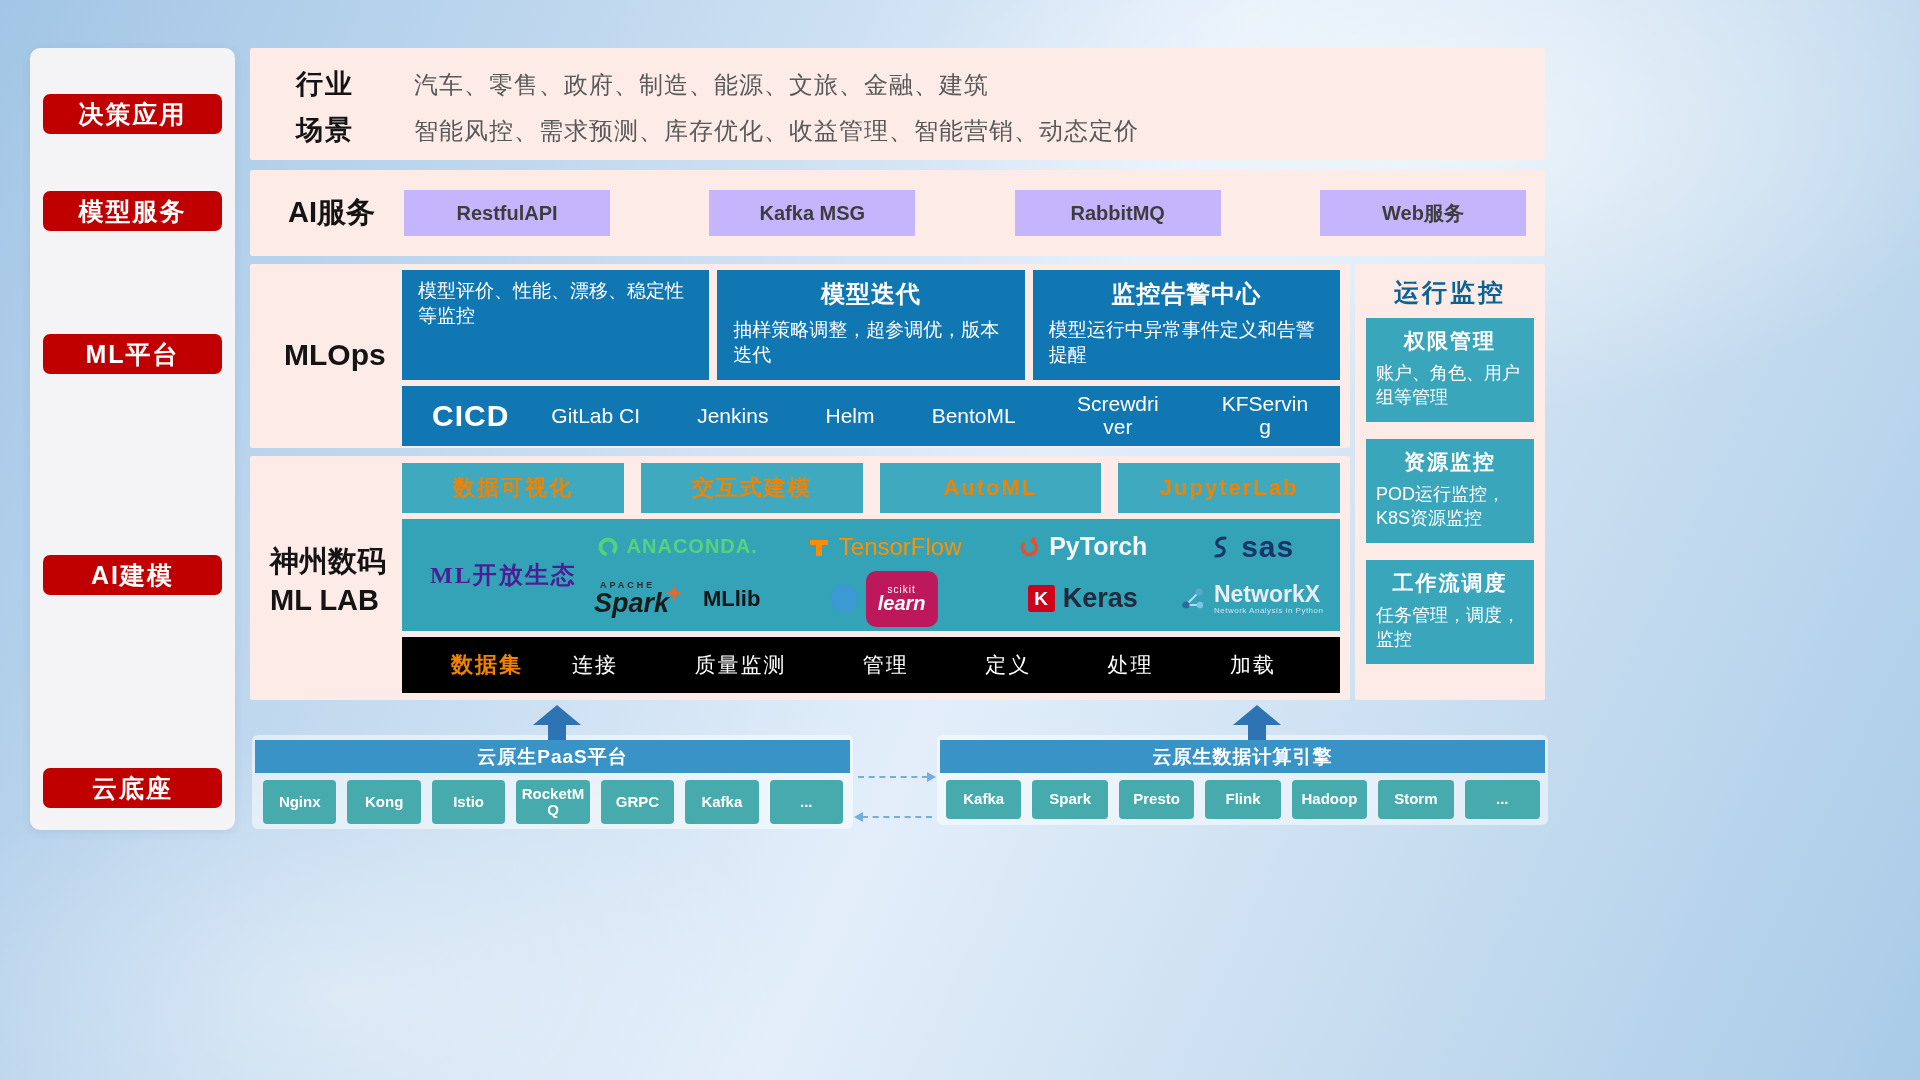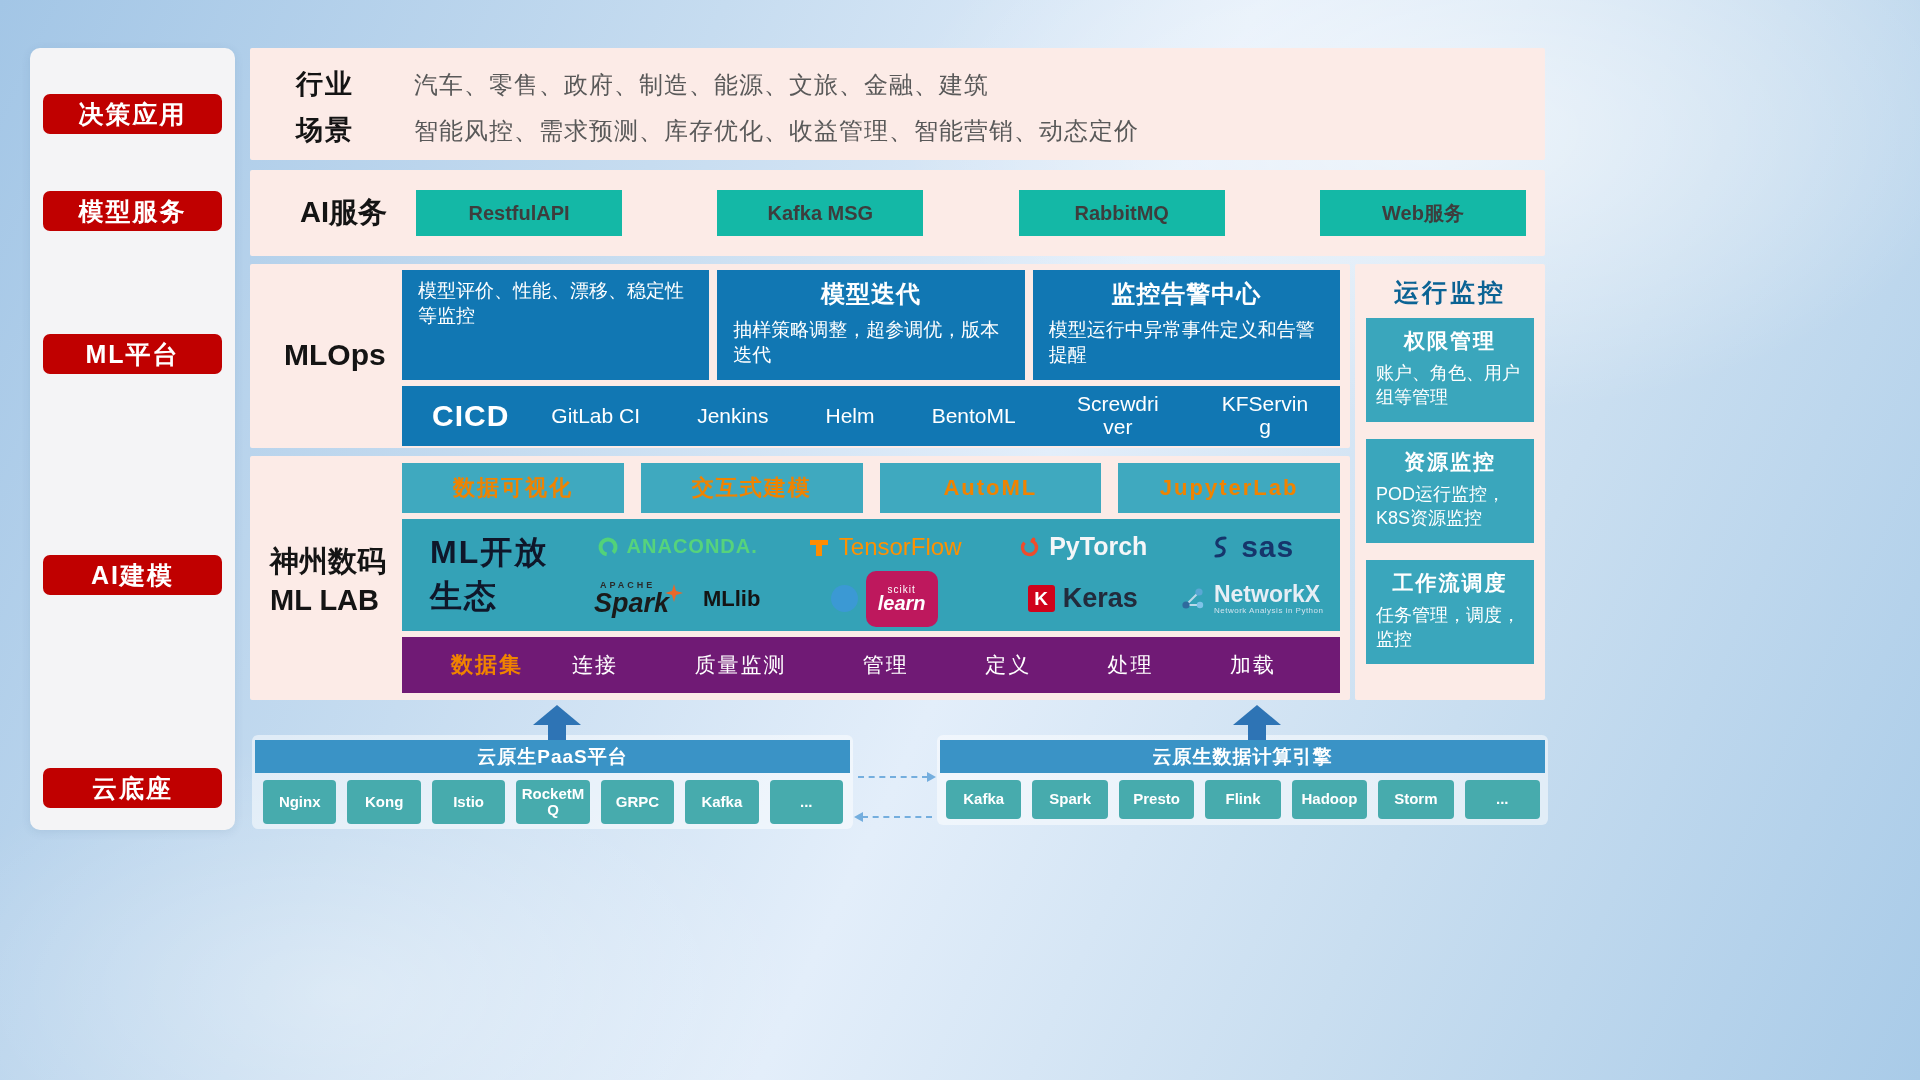--- a/index.html
+++ b/index.html
@@ -11,35 +11,35 @@
       linear-gradient(115deg,#a3c6e6 0%,#c6dcf0 30%,#e3eefa 52%,#c9def0 74%,#a9cbe8 100%);}
 
   
   .sidebar{position:absolute;left:30px;top:48px;width:205px;height:782px;background:#f4f4f6;border-radius:10px;box-shadow:0 2px 10px rgba(40,80,120,.10);}
   .side-btn{position:absolute;left:13px;width:179px;height:40px;background:#c00000;border-radius:7px;color:#fff;font-weight:bold;font-size:25px;display:flex;align-items:center;justify-content:center;letter-spacing:2px;}
   .sb0{top:46px}.sb1{top:143px}.sb2{top:286px}.sb3{top:507px}.sb4{top:720px}
 
   
   .panel{position:absolute;background:#fcebe7;border-radius:2px;}
   .p-industry{left:250px;top:48px;width:1295px;height:112px;}
-  .p-aiservice{left:250px;top:170px;width:1295px;height:86px;display:flex;align-items:center;padding-left:50px;}
+  .p-aiservice{left:250px;top:170px;width:1295px;height:86px;display:flex;align-items:center;padding-left:38px;}
   .p-mlops{left:250px;top:264px;width:1100px;height:184px;}
   .p-monitor{left:1355px;top:264px;width:190px;height:436px;}
   .p-mllab{left:250px;top:456px;width:1100px;height:244px;}
 
   
   .ind-row{position:absolute;left:46px;right:20px;display:flex;align-items:baseline;}
   .ind-row.r1{top:18px}.ind-row.r2{top:64px}
   .ind-label{width:118px;font-size:27px;font-weight:bold;color:#141414;letter-spacing:2px;}
   .ind-value{font-size:24px;color:#595959;letter-spacing:1px;}
 
   
   .svc-label{width:116px;font-size:29px;font-weight:bold;color:#141414;}
   .svc-btns{flex:1;display:flex;justify-content:space-between;padding-right:19px;}
-  .svc-btn{width:206px;height:46px;background:#14b8a6;color:#3d3d3d;font-weight:bold;font-size:20px;display:flex;align-items:center;justify-content:center;}
+  .svc-btn{width:206px;height:46px;background:#c4b5fd;color:#3d3d3d;font-weight:bold;font-size:20px;display:flex;align-items:center;justify-content:center;}
 
   
   .mlops-label{position:absolute;left:34px;top:74px;font-size:30px;font-weight:bold;color:#141414;}
   .mlops-content{position:absolute;left:152px;top:6px;right:10px;}
   .mlops-cards{display:flex;gap:8px;}
   .bcard{flex:1;height:110px;background:#1177b3;color:#fff;padding:8px 16px;}
   .bcard-title{text-align:center;font-size:24px;font-weight:bold;margin-bottom:7px;letter-spacing:1px;}
   .bcard-desc{font-size:19px;line-height:1.32;}
   .cicd-bar{margin-top:6px;height:60px;background:#1177b3;display:flex;align-items:center;color:#fff;padding:0 30px;}
   .cicd-label{font-size:30px;font-weight:bold;margin-right:42px;letter-spacing:1px;}
@@ -52,21 +52,21 @@
   .mon-card{background:#3aa6bc;min-height:104px;padding:9px 10px 10px;color:#fff;}
   .mon-card-title{text-align:center;font-size:21px;font-weight:bold;margin-bottom:6px;letter-spacing:2px;}
   .mon-card-desc{font-size:18px;line-height:1.35;}
 
   
   .lab-label{position:absolute;left:20px;top:86px;font-size:29px;font-weight:bold;color:#141414;line-height:1.35;display:flex;flex-direction:column;}
   .lab-content{position:absolute;left:152px;top:7px;right:10px;}
   .lab-tools{display:flex;gap:17px;}
   .lab-tool{flex:1;height:50px;background:#3fa9bf;display:flex;align-items:center;justify-content:center;font-size:22px;font-weight:bold;color:#f08300;letter-spacing:2px;}
   .eco-box{margin-top:6px;height:112px;background:#34a2b7;display:flex;align-items:center;padding:0 8px 0 28px;}
-  .eco-label{width:150px;font-size:32px;font-weight:bold;color:#0f172a;letter-spacing:2px;}
+  .eco-label{width:150px;font-size:24px;font-weight:bold;color:#4c1d95;letter-spacing:2px;font-family:Liberation Serif, serif;}
   .eco-grid{flex:1;display:grid;grid-template-columns:1.15fr 1.3fr 1.05fr .95fr;grid-template-rows:1fr 1fr;align-items:center;justify-items:center;height:100%;padding:4px 0;}
   .logo{display:flex;align-items:center;gap:8px;white-space:nowrap;}
   .ana-text{font-size:20px;font-weight:bold;color:#56d37c;letter-spacing:1px;}
   .tf-text{font-size:24px;font-weight:normal;color:#ff9100;}
   .pt-text{font-size:25px;font-weight:bold;color:#f4f6f8;}
   .sas-text{font-size:30px;font-weight:bold;color:#16356b;letter-spacing:1px;}
   .spark-stack{display:flex;flex-direction:column;align-items:flex-start;line-height:1;}
   .spark-apache{font-size:9px;letter-spacing:3px;color:#2a2a2a;font-weight:bold;margin-left:6px;}
   .spark-main{display:flex;align-items:flex-start;}
   .spark-text{font-size:27px;font-weight:bold;font-style:italic;color:#1a1a1a;}
@@ -74,21 +74,21 @@
   .mllib-text{font-size:22px;color:#141414;margin-left:12px;font-weight:bold;}
   .sk-circle{width:27px;height:27px;border-radius:50%;background:#3b99d4;display:inline-block;}
   .sk-blob{display:flex;flex-direction:column;align-items:center;background:#be185d;border-radius:10px;padding:14px 12px;line-height:.95;}
   .sk-top{font-size:10px;color:#fff;letter-spacing:1px;}
   .sk-main{font-size:20px;font-weight:bold;font-style:italic;color:#fff;}
   .keras-box{width:27px;height:27px;background:#d0021b;border-radius:3px;color:#fff;font-size:19px;font-weight:bold;display:flex;align-items:center;justify-content:center;}
   .keras-text{font-size:27px;font-weight:bold;color:#222b3c;}
   .nx-stack{display:flex;flex-direction:column;line-height:1.05;}
   .nx-text{font-size:23px;font-weight:bold;color:#e7eef5;}
   .nx-sub{font-size:8px;color:#cfe2ee;letter-spacing:.5px;}
-  .dataset-bar{margin-top:6px;height:56px;background:#701a75;display:flex;align-items:center;padding-right:64px;}
+  .dataset-bar{margin-top:6px;height:56px;background:#000000;display:flex;align-items:center;padding-right:64px;}
   .ds-label{width:170px;text-align:center;font-size:22px;font-weight:bold;color:#f08300;letter-spacing:2px;}
   .ds-items{flex:1;display:flex;justify-content:space-between;}
   .ds-item{font-size:21px;color:#fff;letter-spacing:2px;}
 
   
   .bottom-bg{position:absolute;background:rgba(255,255,255,.5);border-radius:6px;}
   .bb-left{left:252px;top:735px;width:601px;height:94px;}
   .bb-right{left:937px;top:735px;width:611px;height:90px;}
   .bottom-header{position:absolute;height:33px;background:#3a93c6;color:#fff;font-size:19px;font-weight:bold;display:flex;align-items:center;justify-content:center;letter-spacing:1px;}
   .paas-header{left:255px;top:740px;width:595px;}

